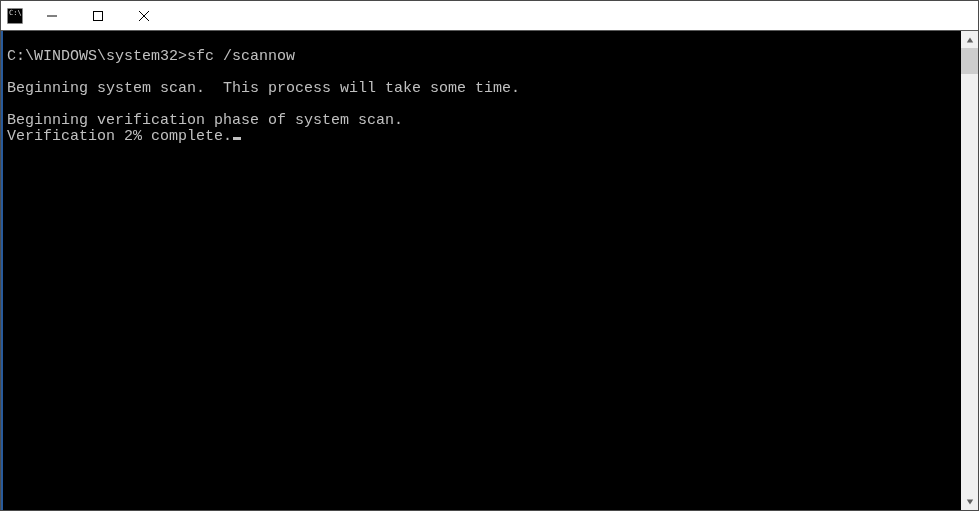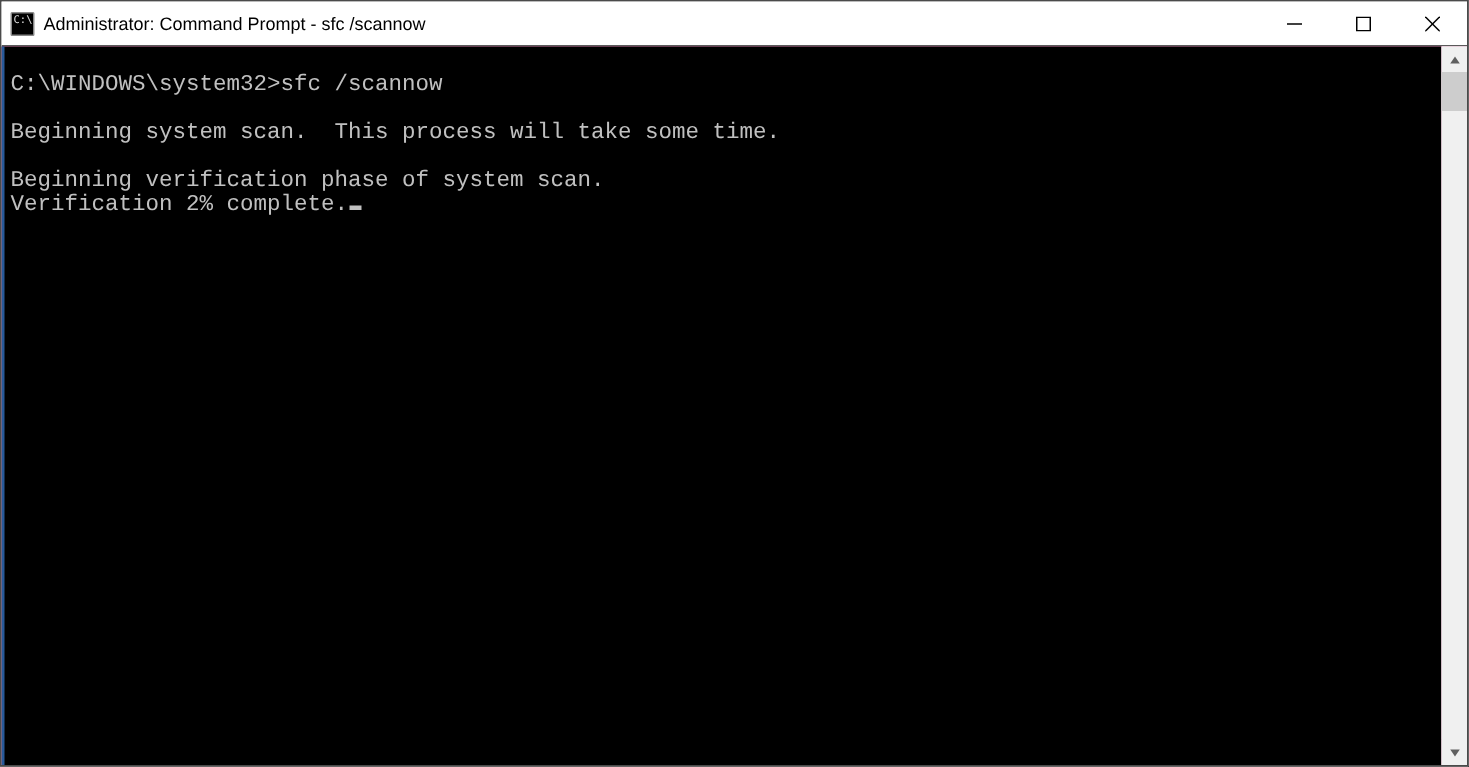--- a/index.html
+++ b/index.html
@@ -61,21 +61,21 @@
       justify-content: center;
       background: transparent;
       border: none;
       cursor: pointer;
       color: #000;
     }
     .titlebar-btn svg { width: 10px; height: 10px; stroke: currentColor; stroke-width: 1; fill: none; }
     .client-area {
       position: relative;
       height: calc(100% - 30px);
-      background: #ec4899;
+      background: #0369a1;
       display: flex;
     }
     .console {
       flex: 1;
       background: #000;
       color: #c0c0c0;
       font-family: Consolas, "Courier New", monospace;
       font-size: 15px;
       line-height: 16px;
       padding: 2px 0 2px 4px;
@@ -130,21 +130,20 @@
       cursor: pointer;
     }
   </style>
 </head>
 <body>
 
 <div class="titlebar">
   <span class="titlebar-icon">
     <span class="cmd-text">C:\</span>
   </span>
-  <span class="titlebar-text">Administrator: Command Prompt - sfc  /scannow</span>
   <div class="titlebar-controls">
     <button class="titlebar-btn" aria-label="Minimize">
       <svg viewBox="0 0 10 10">
           <line x1="0" y1="5" x2="10" y2="5"></line>
         </svg>
     </button>
     <button class="titlebar-btn" aria-label="Maximize">
       <svg viewBox="0 0 10 10">
           <rect x="0.5" y="0.5" width="9" height="9"></rect>
         </svg>

